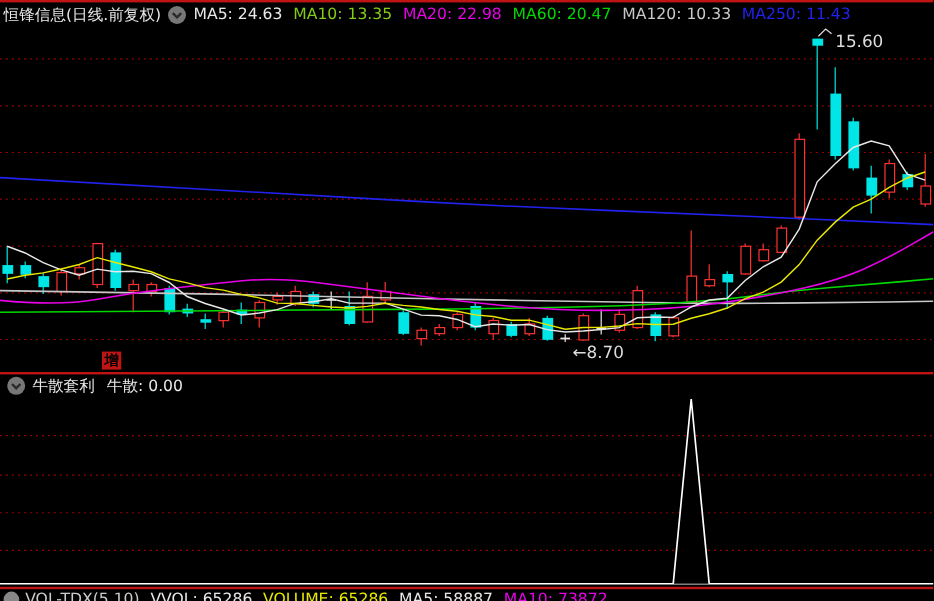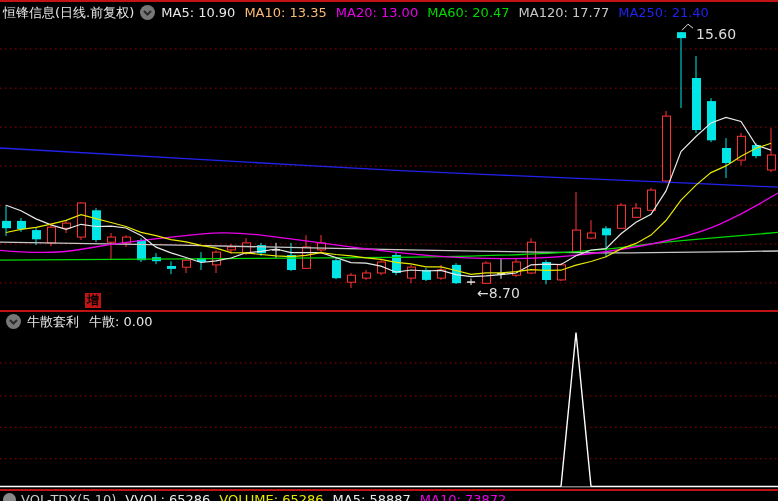--- a/index.html
+++ b/index.html
@@ -28,26 +28,26 @@
 <div class="app">
   <div class="topline"></div>
 
   <header class="hdr">
     <span class="title">恒锋信息(日线.前复权)</span>
     <span class="chev">
       <svg width="9" height="6" viewBox="0 0 9 6">
           <path d="M1 1 L4.5 4.5 L8 1" stroke="#2a2a2a" stroke-width="2" fill="none"></path>
         </svg>
     </span>
-    <span class="ind" style="color: rgb(232, 232, 232);">MA5: 10.90</span>
-    <span class="ind" style="color: #fdba74;">MA10: 13.35</span>
-    <span class="ind" style="color: rgb(232, 0, 232);">MA20: 13.00</span>
+    <span class="ind" style="color: rgb(232, 232, 232);">MA5: 24.63</span>
+    <span class="ind" style="color: #84cc16;">MA10: 13.35</span>
+    <span class="ind" style="color: rgb(232, 0, 232);">MA20: 22.98</span>
     <span class="ind" style="color: rgb(0, 216, 0);">MA60: 20.47</span>
-    <span class="ind" style="color: rgb(200, 200, 200);">MA120: 17.77</span>
-    <span class="ind" style="color: rgb(34, 34, 238);">MA250: 21.40</span>
+    <span class="ind" style="color: rgb(200, 200, 200);">MA120: 10.33</span>
+    <span class="ind" style="color: rgb(34, 34, 238);">MA250: 11.43</span>
   </header>
 
   <div class="chart1" id="chart1"><svg width="778" height="287" viewBox="0 0 778 287">
         <g>
           <line x1="0" x2="778" y1="26.0" y2="26.0" stroke="#a00000" stroke-width="1" stroke-dasharray="1.5 3.5"></line>
           <line x1="0" x2="778" y1="65.2" y2="65.2" stroke="#a00000" stroke-width="1" stroke-dasharray="1.5 3.5"></line>
           <line x1="0" x2="778" y1="104.1" y2="104.1" stroke="#a00000" stroke-width="1" stroke-dasharray="1.5 3.5"></line>
           <line x1="0" x2="778" y1="143.0" y2="143.0" stroke="#a00000" stroke-width="1" stroke-dasharray="1.5 3.5"></line>
           <line x1="0" x2="778" y1="182.2" y2="182.2" stroke="#a00000" stroke-width="1" stroke-dasharray="1.5 3.5"></line>
           <line x1="0" x2="778" y1="221.0" y2="221.0" stroke="#a00000" stroke-width="1" stroke-dasharray="1.5 3.5"></line>

